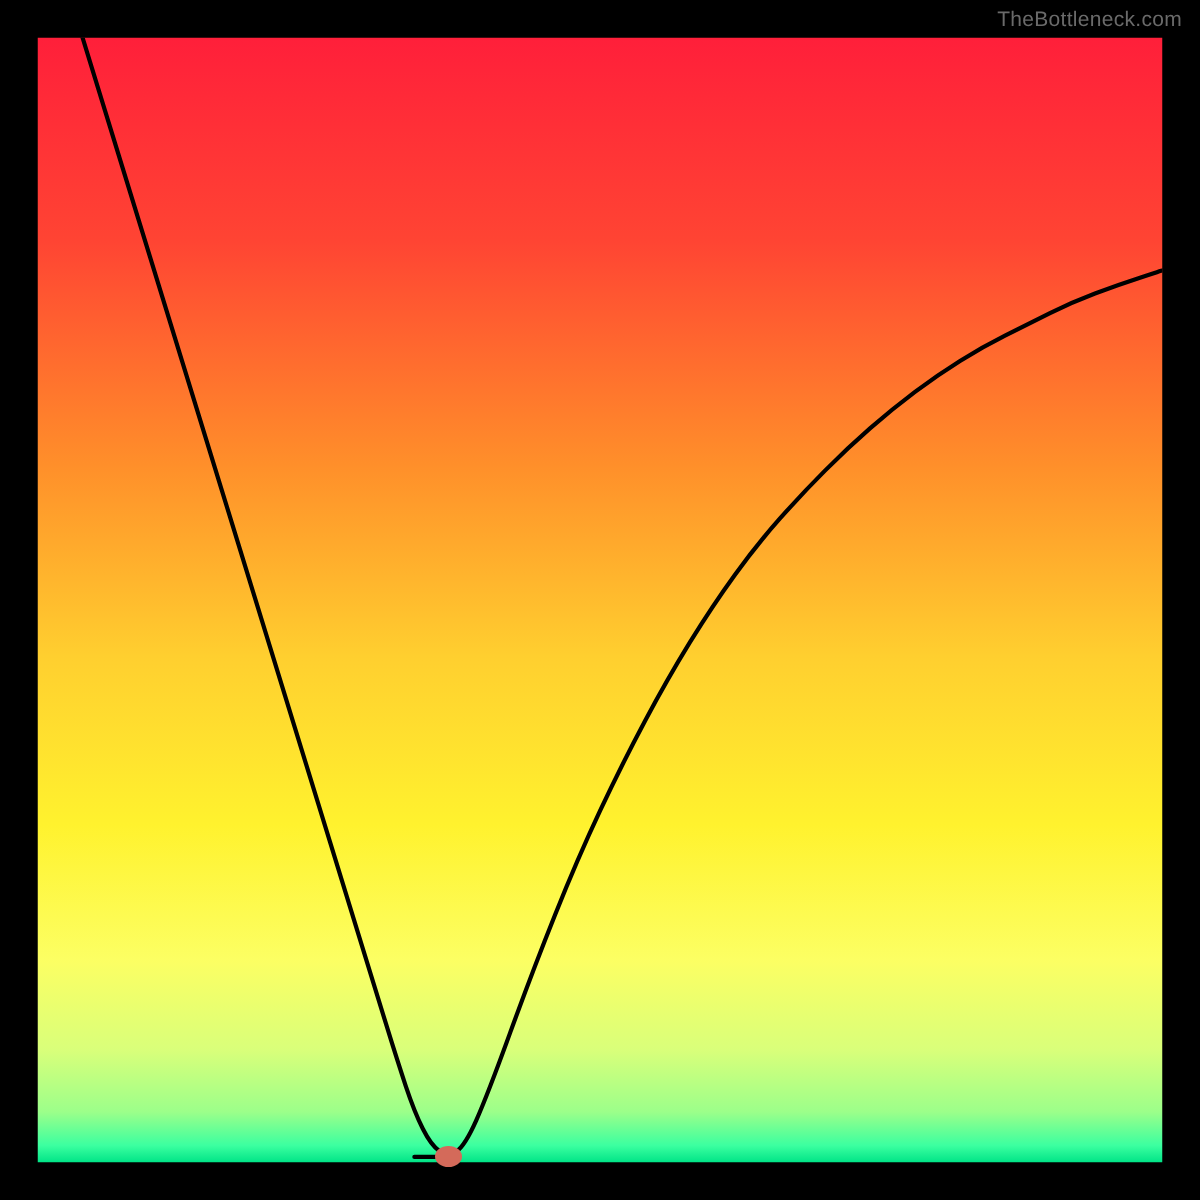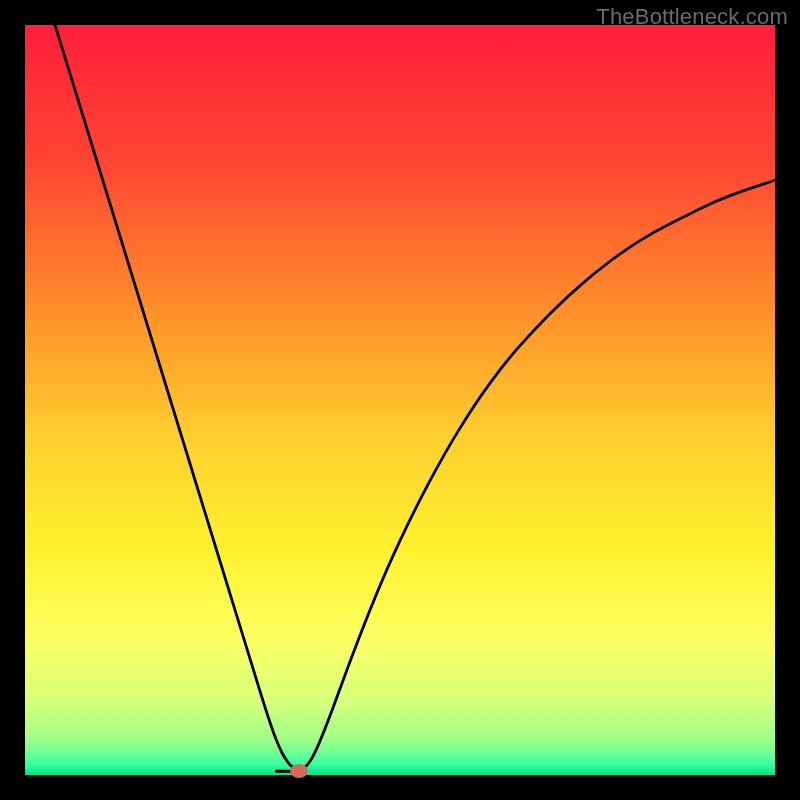--- a/index.html
+++ b/index.html
@@ -40,21 +40,21 @@
     height: 14px;
     background: #d46a5a;
     border-radius: 50%;
     transform: translate(-50%, -50%);
   }
   .watermark {
     position: absolute;
     top: 4px;
     right: 12px;
     color: #6a6a6a;
-    font-size: 22px;
+    font-size: 14px;
     font-weight: 500;
     letter-spacing: 0.2px;
   }
 </style>
 </head>
 <body>
 
 <div class="watermark">TheBottleneck.com</div>
 
 <div class="frame">

